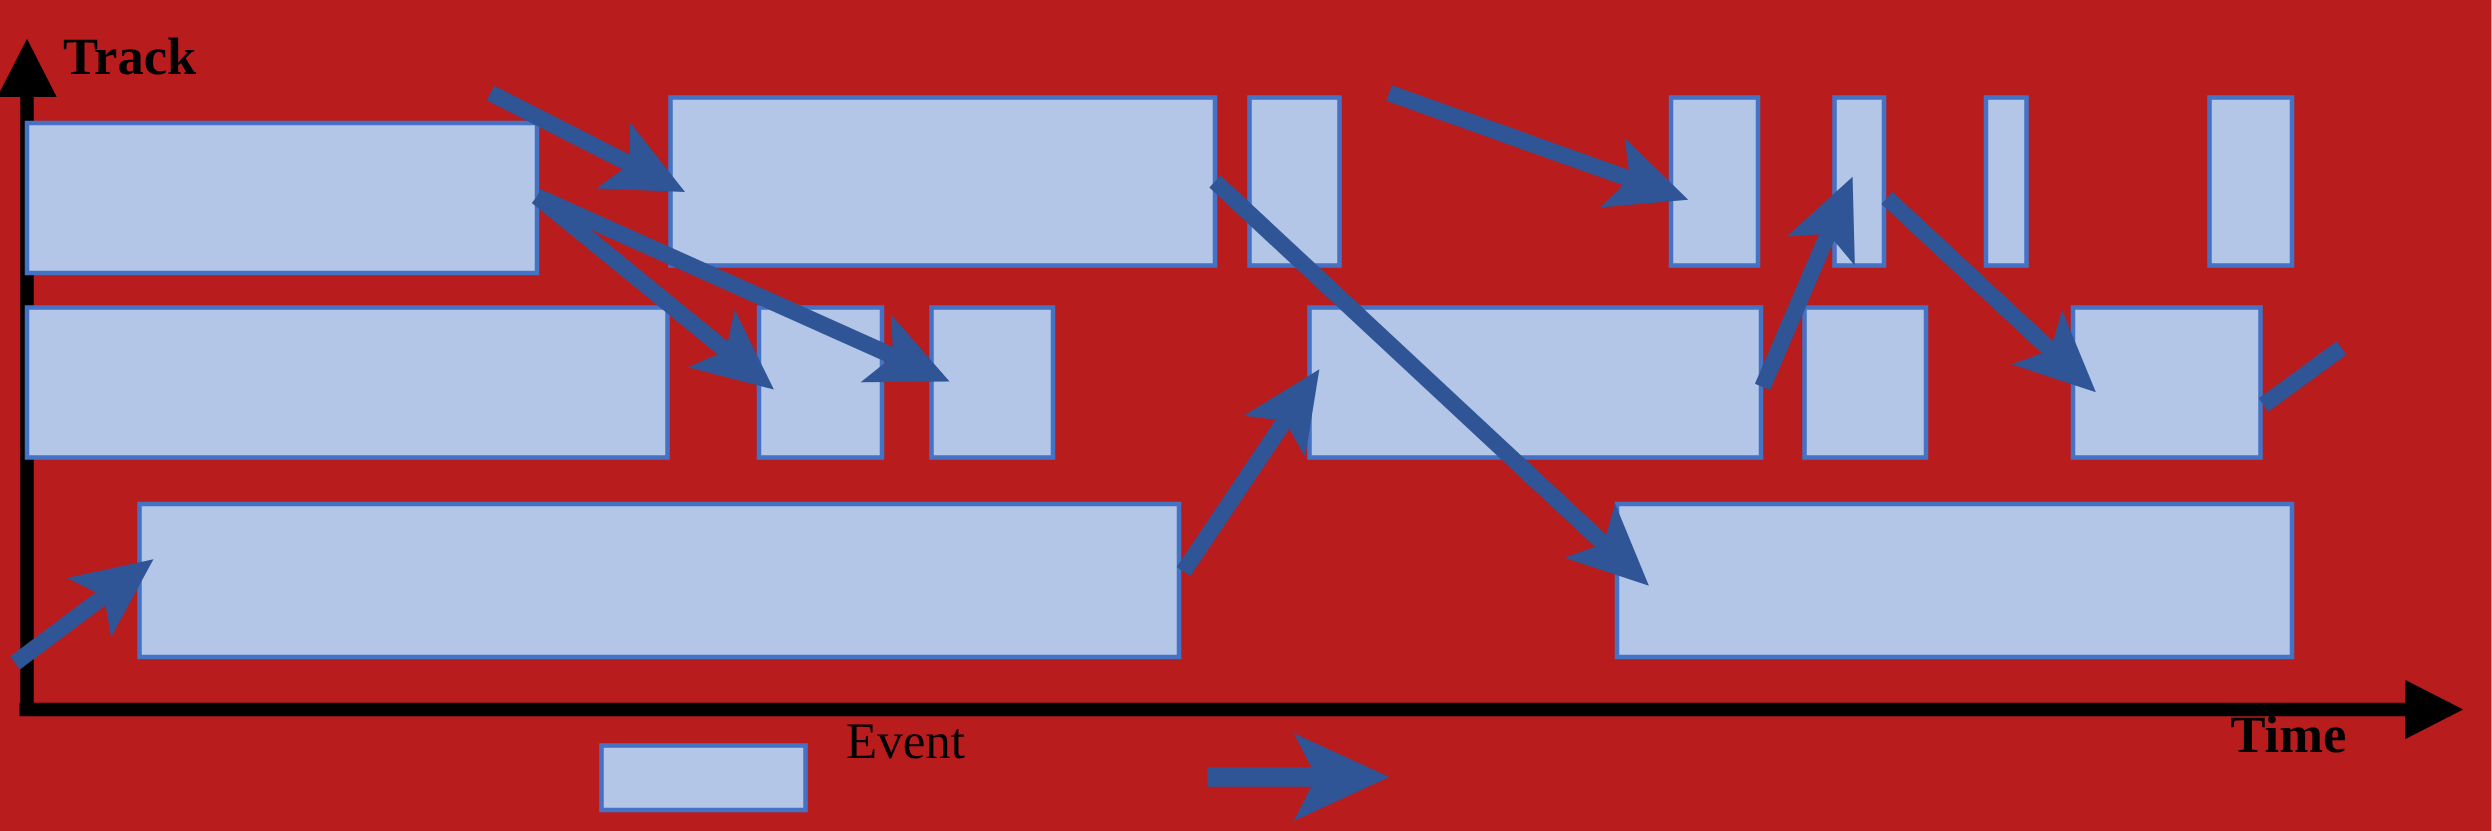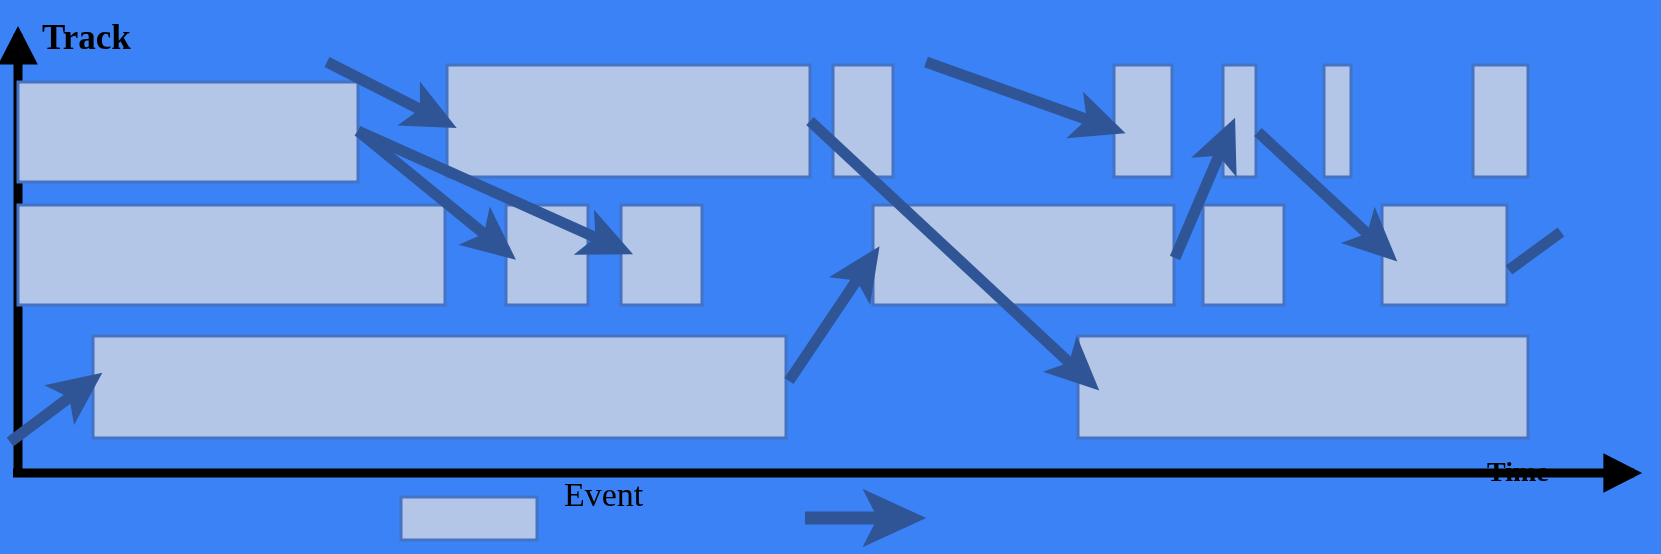--- a/index.html
+++ b/index.html
@@ -7,21 +7,21 @@
     padding: 0;
     background: #ffffff;
   }
   body {
     font-family: "Liberation Serif", serif;
   }
   #canvas {
     position: relative;
     width: 1661px;
     height: 554px;
-    background: #3b82f6;
+    background: #b91c1c;
     overflow: hidden;
   }
   #diagram {
     position: absolute;
     left: 0;
     top: 0;
     width: 1661px;
     height: 554px;
   }
   .axis-label {
@@ -32,22 +32,22 @@
     white-space: nowrap;
     line-height: 1;
   }
   #track-label {
     left: 42px;
     top: 20px;
     font-size: 35px;
   }
   #time-label {
     left: 1487px;
-    top: 458px;
-    font-size: 28px;
+    top: 472px;
+    font-size: 35px;
   }
   .legend-text {
     position: absolute;
     font-family: "Liberation Serif", serif;
     font-size: 34px;
     color: #000000;
     white-space: nowrap;
     line-height: 1;
   }
   #legend-event-text { left: 564px; top: 478px; }

